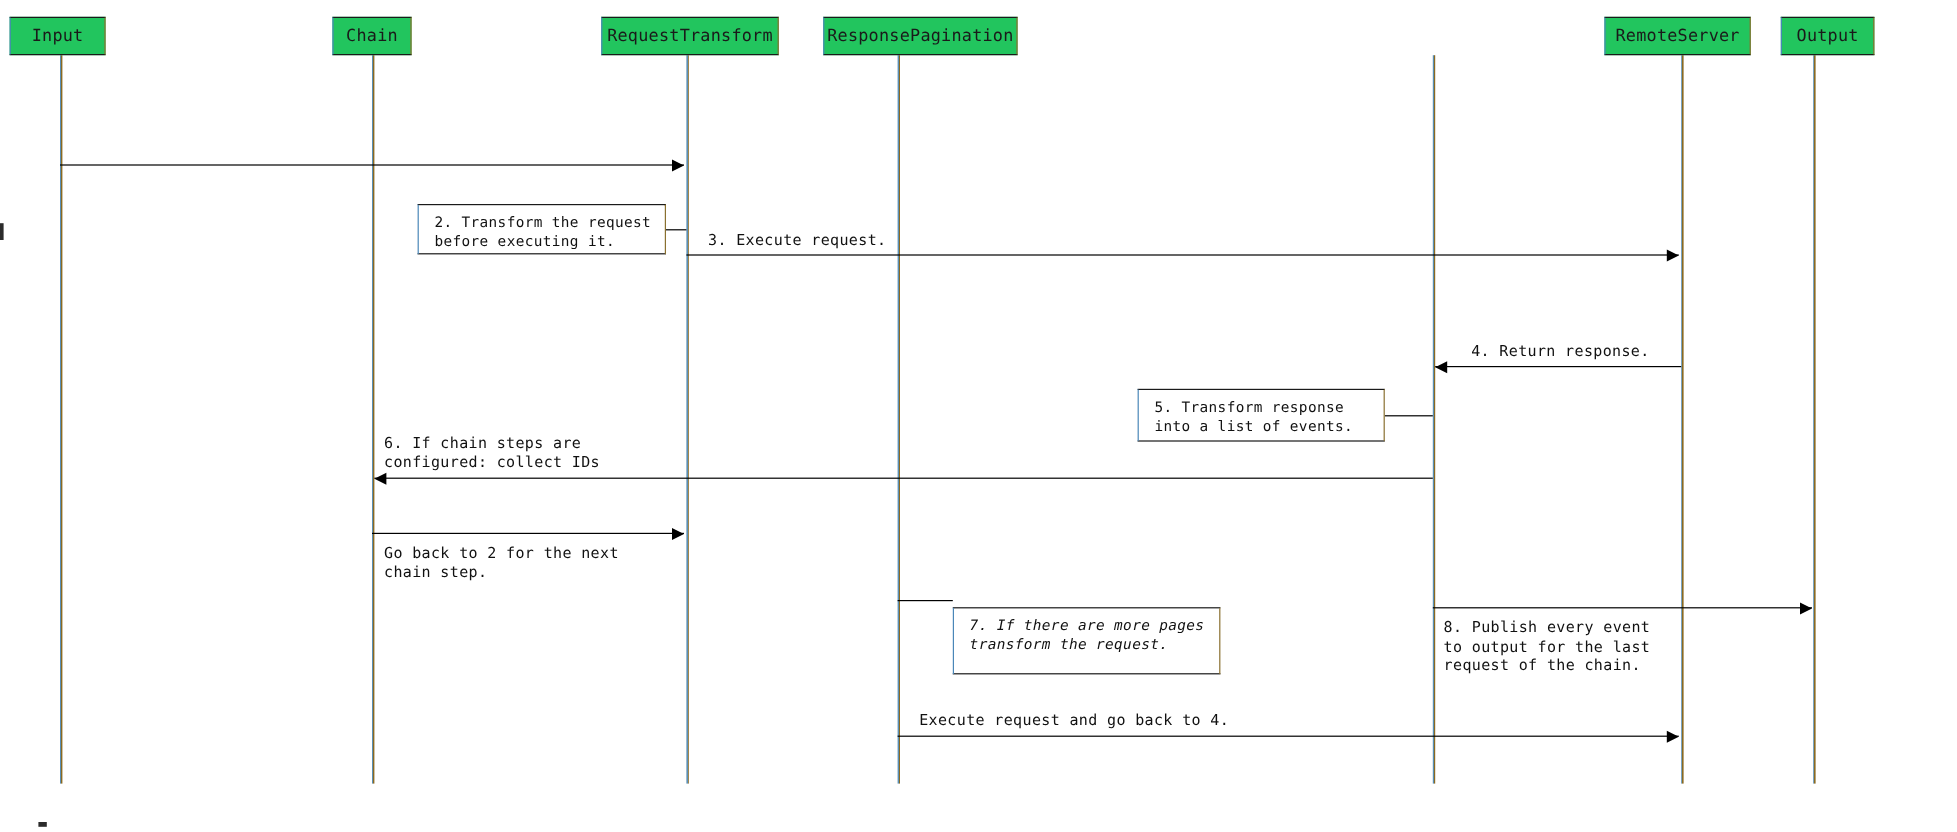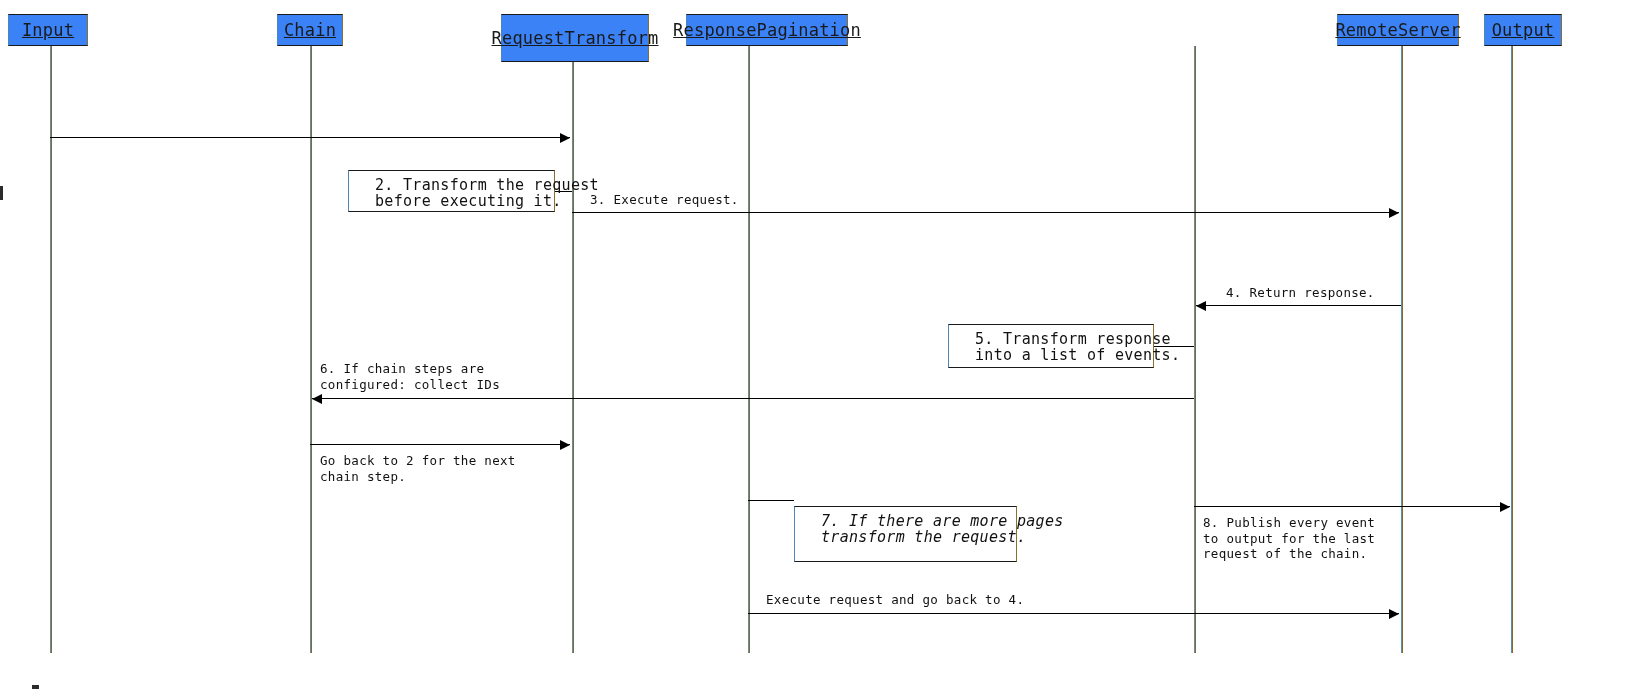--- a/index.html
+++ b/index.html
@@ -19,30 +19,29 @@
     overflow: hidden;
   }
 
   
   .participant {
     position: absolute;
     box-sizing: border-box;
     border: 1px solid #1a1a1a;
     border-left-color: #4a87b8;
     border-right-color: #8a7030;
-    background: #3b82f6;
+    background: #22c55e;
     color: #1a1a1a;
-    font-size: 17px;
+    font-size: 14px;
     line-height: 1;
     display: flex;
     align-items: center;
     justify-content: center;
     white-space: nowrap;
     letter-spacing: 0.2px;
-    text-decoration: underline;
   }
 
   
   .lifeline {
     position: absolute;
     width: 2px;
     background: linear-gradient(to right, #5a8fb5 0 1px, #8a6a22 1px 2px);
   }
 
   
@@ -77,25 +76,25 @@
 
   
   .note {
     position: absolute;
     box-sizing: border-box;
     border: 1px solid #1a1a1a;
     border-left-color: #4a87b8;
     border-right-color: #8a7030;
     background: #ffffff;
     color: #111111;
-    font-size: 15px;
+    font-size: 12px;
     line-height: 15.5px;
     white-space: pre;
     letter-spacing: 0.3px;
-    padding: 7px 26px;
+    padding: 7px 13px;
   }
   .note-stub {
     position: absolute;
     height: 0;
     border-top: 1.2px solid #000000;
   }
 
   
   .artifact {
     position: absolute;
@@ -108,21 +107,21 @@
 <div id="diagram">
     <div class="lifeline" style="left: 50px; top: 46px; height: 607px;"></div>
     <div class="lifeline" style="left: 310px; top: 46px; height: 607px;"></div>
     <div class="lifeline" style="left: 572px; top: 46px; height: 607px;"></div>
     <div class="lifeline" style="left: 748px; top: 46px; height: 607px;"></div>
     <div class="lifeline" style="left: 1194px; top: 46px; height: 607px;"></div>
     <div class="lifeline" style="left: 1401px; top: 46px; height: 607px;"></div>
     <div class="lifeline" style="left: 1511px; top: 46px; height: 607px;"></div>
     <div class="participant" style="left: 8px; top: 14px; width: 80px; height: 32px;">Input</div>
     <div class="participant" style="left: 277px; top: 14px; width: 66px; height: 32px;">Chain</div>
-    <div class="participant" style="left: 501px; top: 14px; width: 148px; height: 48px;">RequestTransform</div>
+    <div class="participant" style="left: 501px; top: 14px; width: 148px; height: 32px;">RequestTransform</div>
     <div class="participant" style="left: 686px; top: 14px; width: 162px; height: 32px;">ResponsePagination</div>
     <div class="participant" style="left: 1337px; top: 14px; width: 122px; height: 32px;">RemoteServer</div>
     <div class="participant" style="left: 1484px; top: 14px; width: 78px; height: 32px;">Output</div>
     <div class="msg-line" style="left: 50px; top: 137px; width: 520px;"></div>
     <div class="arrowhead right" style="top: 132.7px; left: 560px;"></div>
     <div class="msg-line" style="left: 572px; top: 212px; width: 827px;"></div>
     <div class="arrowhead right" style="top: 207.7px; left: 1389px;"></div>
     <div class="msg-label" style="left: 590px; top: 192px;">3. Execute request.</div>
     <div class="msg-line" style="left: 1196px; top: 305px; width: 205px;"></div>
     <div class="arrowhead left" style="top: 300.7px; left: 1196px;"></div>

